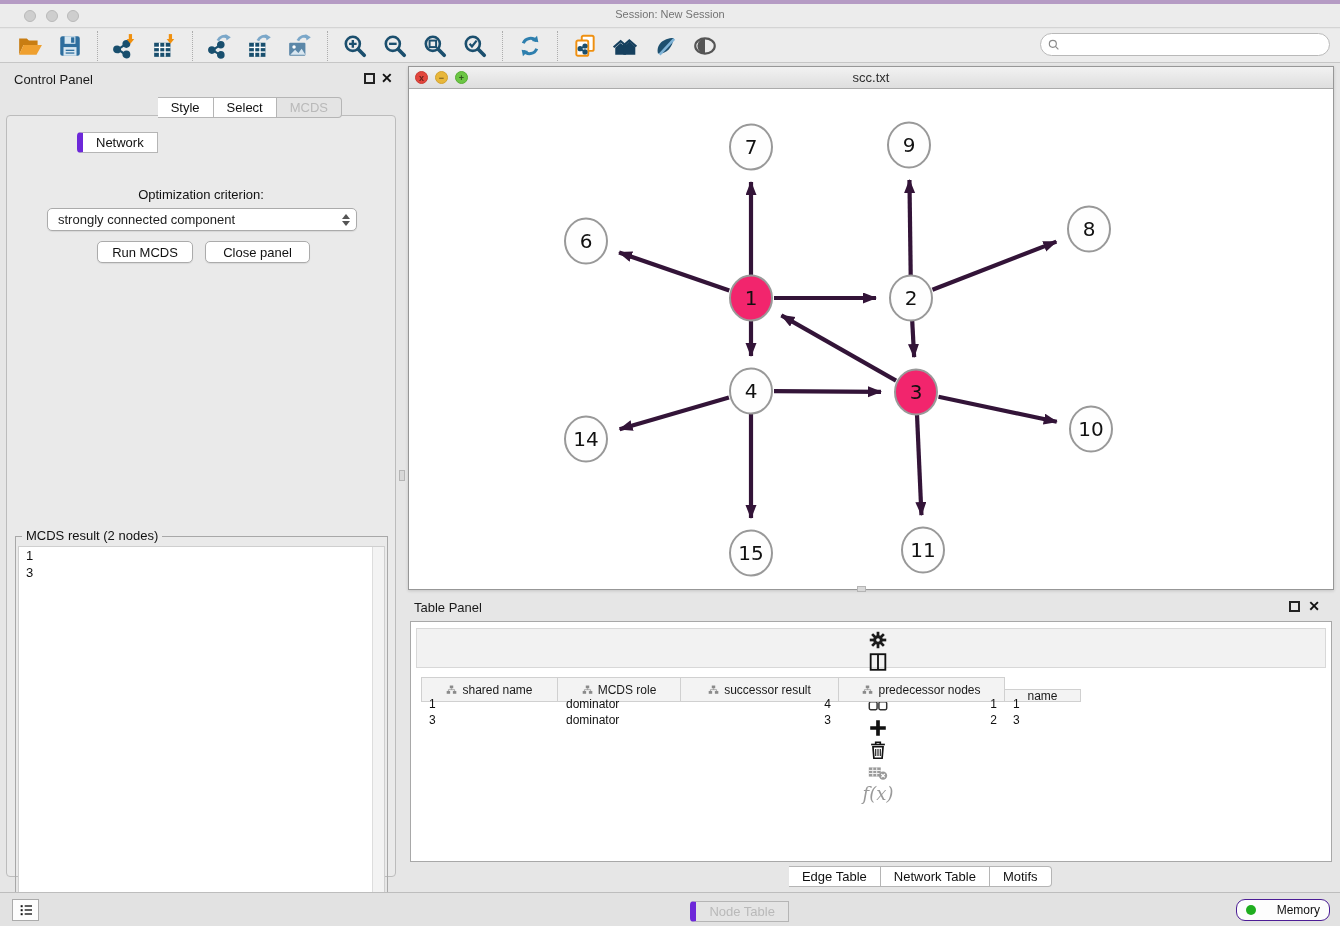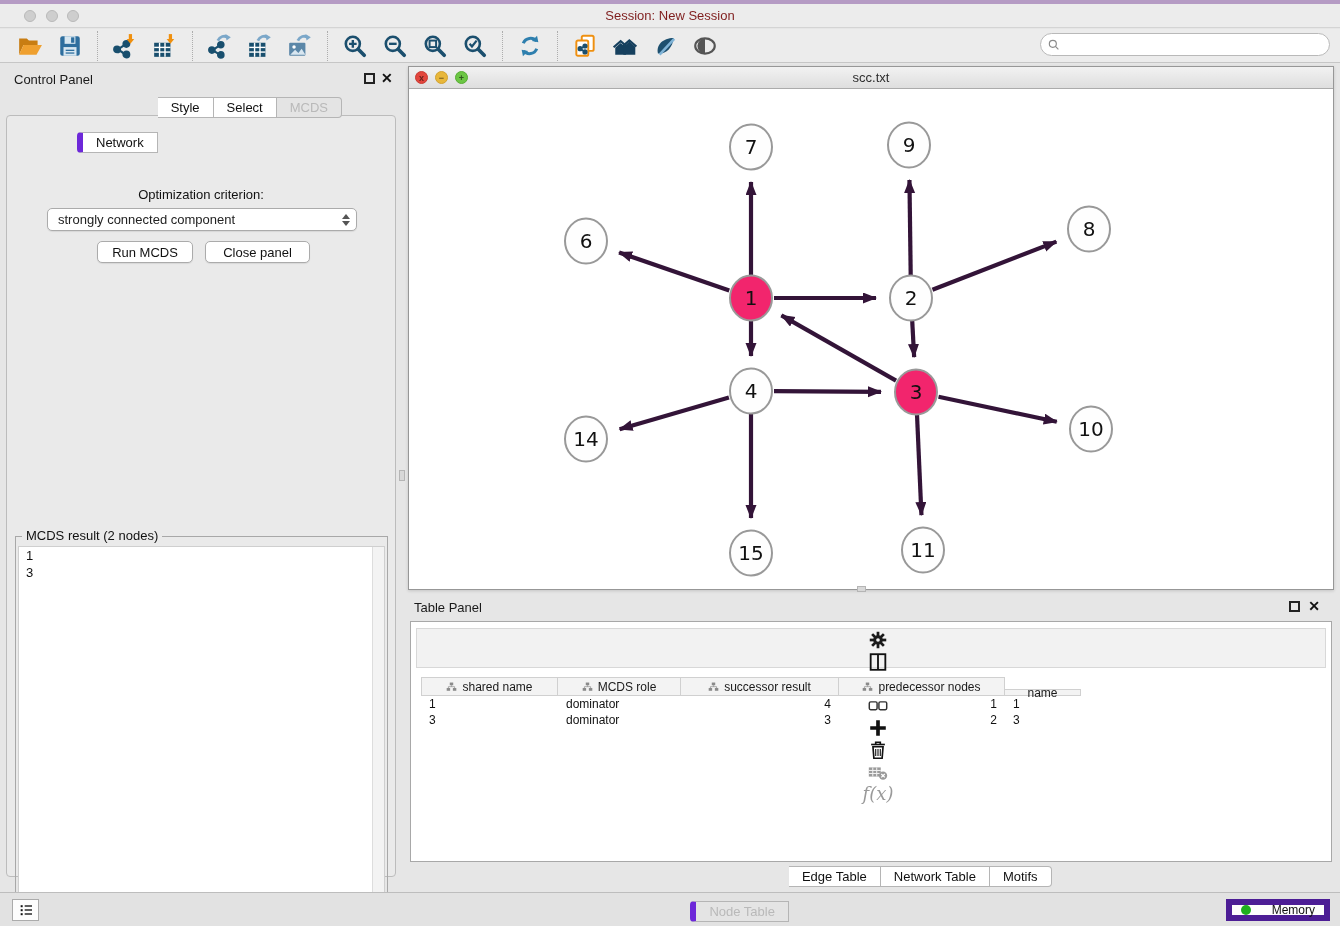--- a/index.html
+++ b/index.html
@@ -2,21 +2,21 @@
 <html><head>
 <meta charset="utf-8">
 <style>
   * { margin:0; padding:0; box-sizing:border-box; }
   html,body { width:1340px; height:926px; }
   body { font-family:"Liberation Sans", sans-serif; background:#e6e6e6; position:relative; overflow:hidden; font-size:13px; color:#222; }
 
   
   .top-strip { position:absolute; left:0; top:0; width:1340px; height:4px; background:#b59bc4; }
   .titlebar { position:absolute; left:0; top:4px; width:1340px; height:24px; background:#ececec; border-bottom:1px solid #d4d4d4; }
-  .titlebar .title { position:absolute; left:0; right:0; top:4px; text-align:center; color:#7f1d1d; font-size:13px; }
+  .titlebar .title { position:absolute; left:0; right:0; top:4px; text-align:center; color:#737373; font-size:11px; }
   .tl-dot { position:absolute; top:6px; width:12px; height:12px; border-radius:50%; background:#cecece; border:1px solid #b9b9b9; }
   .toolbar { position:absolute; left:0; top:29px; width:1340px; height:34px; background:#ececec; border-bottom:1px solid #c6c6c6; display:flex; align-items:center; padding-left:10px; }
   .tool-btn { width:30px; height:30px; display:flex; align-items:center; justify-content:center; margin:0 5px; cursor:default; }
   .tool-btn svg { width:26px; height:26px; }
   .tb-sep { width:0; height:30px; border-left:1px dotted #adadad; margin:0 7px; }
   .searchbox { position:absolute; right:10px; top:33px; width:290px; height:23px; background:#fff; border:1px solid #b9b9b9; border-radius:12px; display:flex; align-items:center; padding-left:6px; }
   .searchbox svg { width:14px; height:14px; }
   .searchbox input { border:none; outline:none; flex:1; height:18px; font-size:12px; background:transparent; font-family:"Liberation Sans",sans-serif; }
 
   
@@ -61,34 +61,34 @@
   .splitter-v { position:absolute; left:399px; top:470px; width:6px; height:11px; background:#d8d8d8; border:1px solid #b5b5b5; }
 
   
   .table-panel { position:absolute; left:408px; top:595px; width:926px; height:271px; }
   .tp-title { position:absolute; left:6px; top:5px; font-size:13px; color:#1a1a1a; }
   .tp-body { position:absolute; left:2px; top:26px; width:922px; height:241px; background:#fff; border:1px solid #a8a8a8; }
   .tp-toolbar { position:absolute; left:5px; top:6px; right:5px; height:40px; background:#f2f2f2; border:1px solid #d8d8d8; display:flex; align-items:center; padding-left:14px;flex-direction:column; }
   .tp-tool { width:30px; height:30px; display:flex; align-items:center; justify-content:center; margin:0 4px; }
   .tp-tool svg { width:22px; height:22px; }
   .fx-label { font-family:"DejaVu Serif","Liberation Serif",serif; font-style:italic; font-size:18px; color:#9a9a9a; }
-  .tp-header { position:absolute; left:10px; top:55px; height:19px; display:flex;text-align:right; }
+  .tp-header { position:absolute; left:10px; top:55px; height:25px; display:flex;text-align:right; }
   .th-cell { background:#f3f3f3; border:1px solid #d0d0d0; border-left:none; display:flex; align-items:center; justify-content:center; gap:5px; font-size:12px; color:#1a1a1a; }
   .th-cell:first-child { border-left:1px solid #d0d0d0; }
   .th-cell svg { width:11px; height:10px; }
   .tp-rows { position:absolute; left:10px; top:74px; }
   .trow { display:flex; height:16px; line-height:16px; font-size:12px; color:#111; }
   .tcell { padding:0 8px; overflow:hidden; white-space:nowrap; }
   .tp-tabs { position:absolute; left:0; right:0; top:271px; display:flex; justify-content:center; }
 
   
   .status-bar { position:absolute; left:0; top:892px; width:1340px; height:34px; background:#e2e2e2; border-top:1px solid #bdbdbd; }
   .list-btn { position:absolute; left:12px; top:6px; width:27px; height:22px; background:#fdfdfd; border:1px solid #ababab; display:flex; align-items:center; justify-content:center; }
   .list-btn svg { width:16px; height:16px; }
-  .memory-btn { position:absolute; right:10px; top:6px; height:22px; background:#fdfdfd; border:6px solid #4c1d95; border-radius:0; display:flex; align-items:center; gap:21px; padding:0 9px; font-size:12px; color:#111; }
+  .memory-btn { position:absolute; right:10px; top:6px; height:22px; background:#fdfdfd; border:1px solid #4c1d95; border-radius:9px; display:flex; align-items:center; gap:21px; padding:0 9px; font-size:12px; color:#111; }
   .mem-dot { width:10px; height:10px; border-radius:50%; background:#1fae1f; }
 </style>
 </head>
 <body>
 
 <svg width="0" height="0" style="position:absolute">
   <defs>
     <symbol id="sym-folder" viewBox="0 0 24 24">
       <path d="M2 20V5h7l2 2h8v4H6z" fill="#c87d12"></path>
       <path d="M2 20l4-9h17l-5 9z" fill="#efa02f"></path>

